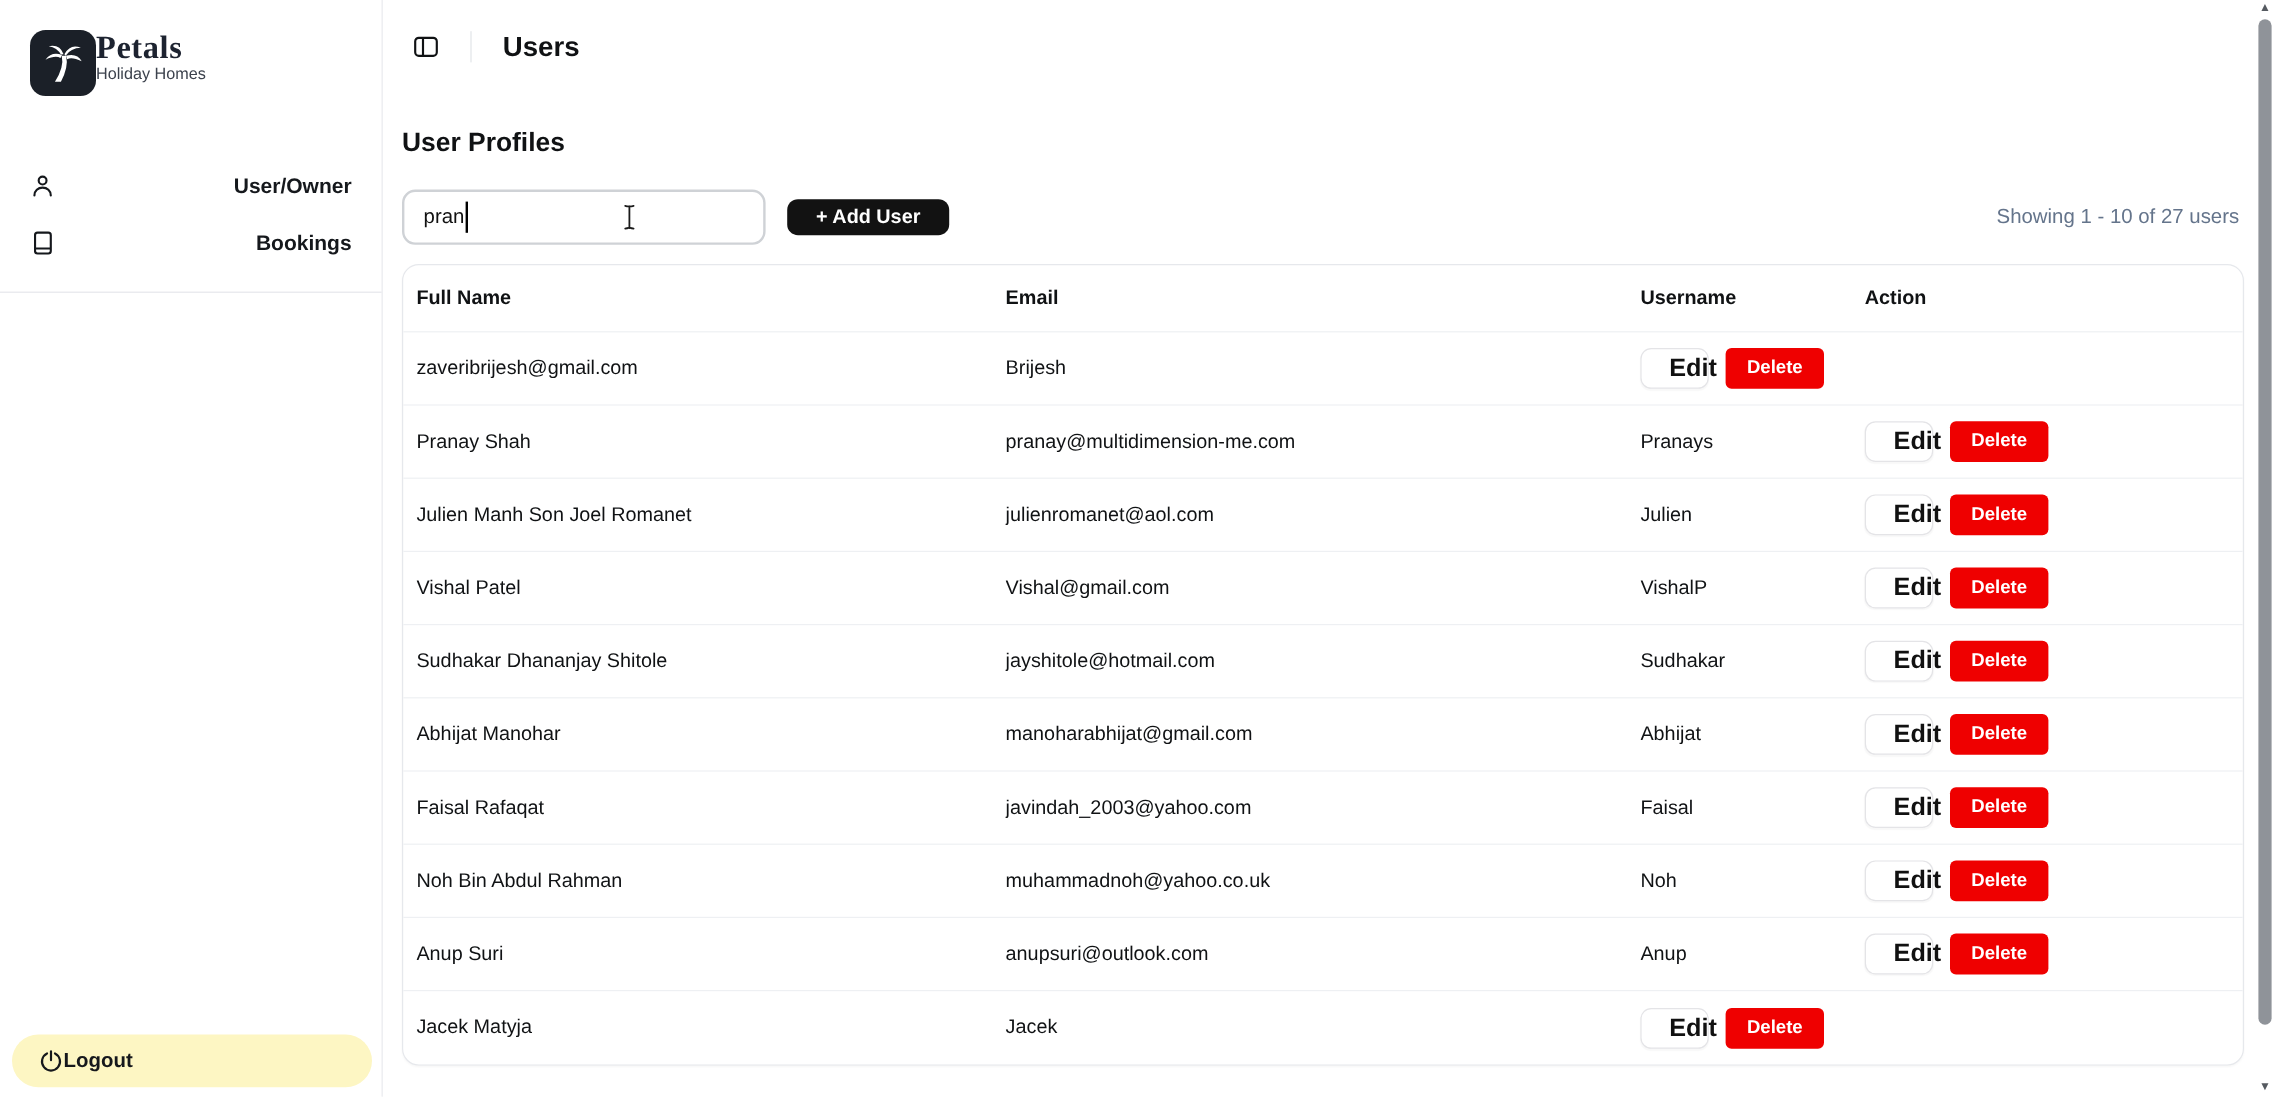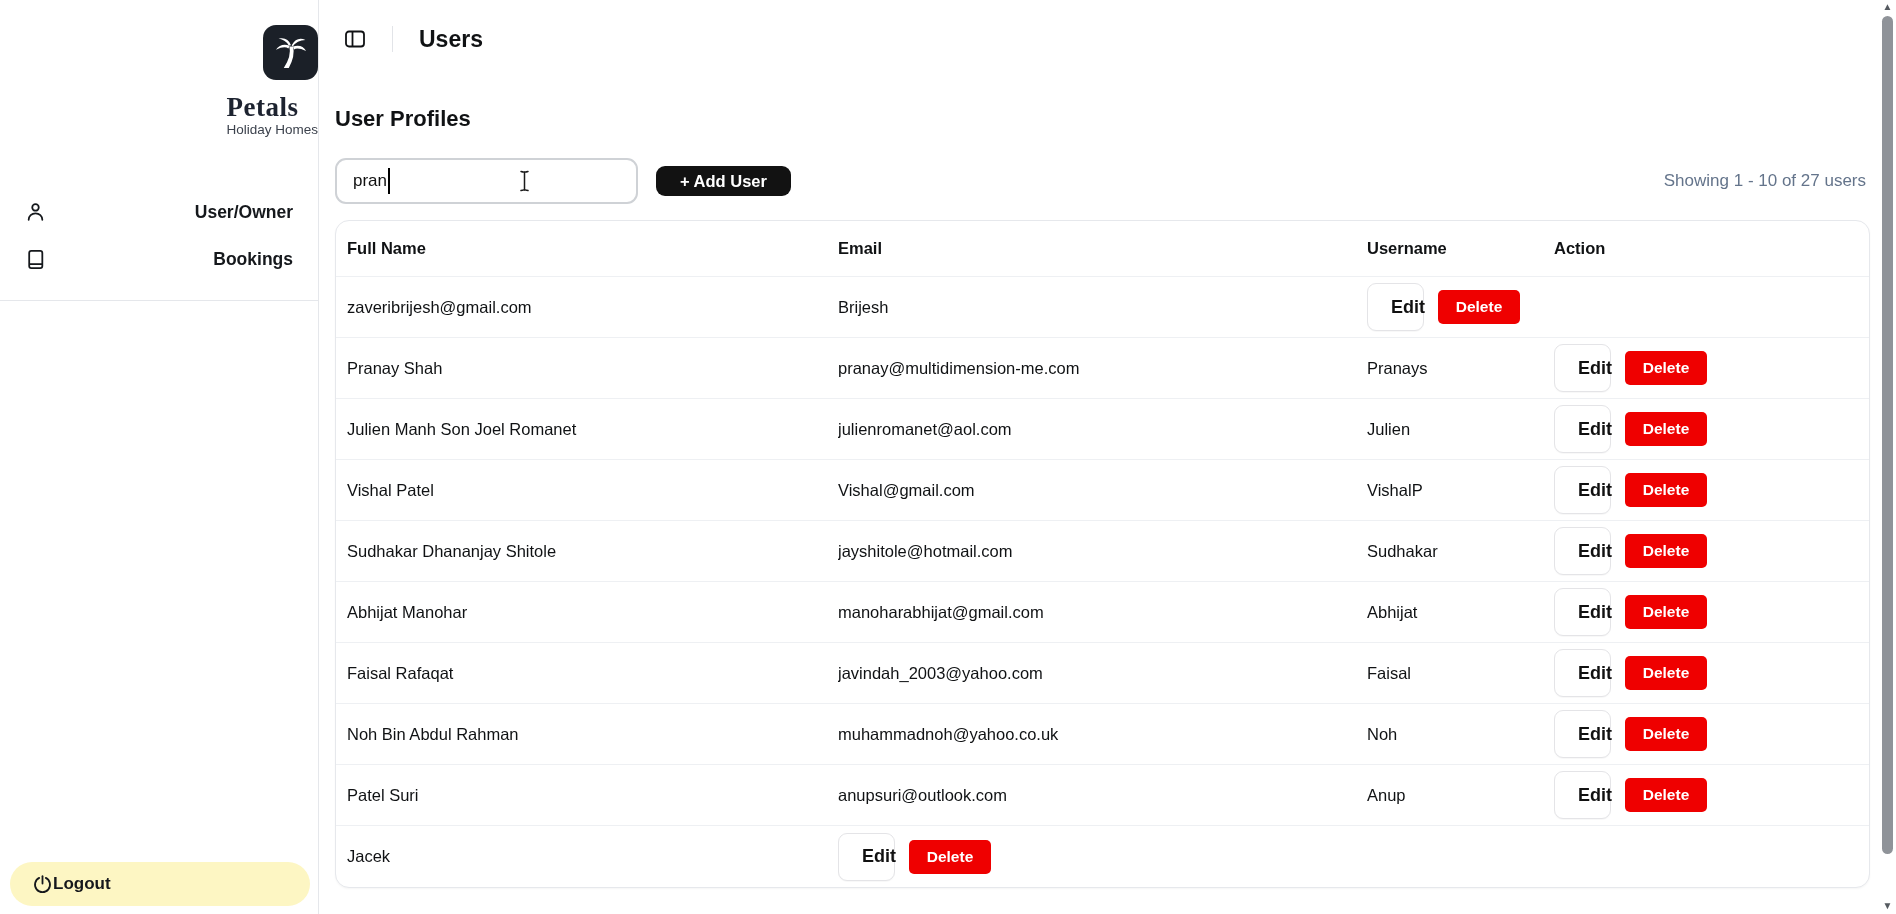--- a/index.html
+++ b/index.html
@@ -13,21 +13,21 @@
     --btn-black:#121212;
   }
   *{margin:0;padding:0;box-sizing:border-box;}
   html,body{width:1896px;height:914px;overflow:hidden;background:#fff;
     font-family:"Liberation Sans",sans-serif;color:var(--text);}
   .app{position:relative;width:1896px;height:914px;display:flex;}
 
   
   .sidebar{position:relative;width:319px;height:100%;background:#fff;
     border-right:1px solid var(--border);flex:0 0 319px;}
-  .brand{display:flex;align-items:flex-end;gap:13px;padding:25px 0 0 25px;flex-direction:column;}
+  .brand{display:flex;align-items:flex-start;padding:25px 0 0 25px;}
   .brand-mark{width:55px;height:55px;background:var(--brand-dark);border-radius:13px;
     display:flex;align-items:center;justify-content:center;}
   .brand-mark svg{width:42px;height:42px;}
   .brand-name{font-family:"Liberation Serif",serif;font-weight:700;font-size:27px;
     color:#1d2330;letter-spacing:.5px;line-height:1.05;}
   .brand-tagline{font-size:13.5px;color:#3c424d;margin-top:1px;}
   .nav{margin-top:52px;}
   .nav-item{display:flex;align-items:center;gap:17px;padding:13px 25px;cursor:pointer;
     font-size:17.5px;font-weight:600;color:#15181c;justify-content:space-between;}
   .nav-item .icon{display:flex;width:21px;height:21px;}
@@ -58,22 +58,22 @@
 
   .table-card{margin:16px 26px 0 16px;background:#fff;border:1px solid #e6e8ec;
     border-radius:14px;box-shadow:0 1px 2px rgba(0,0,0,.04);overflow:hidden;}
   .t-grid{display:grid;grid-template-columns:491px 529px 187px 1fr;align-items:center;
     padding-left:11px;}
   .t-head{height:56px;border-bottom:1px solid var(--row-border);font-weight:700;font-size:16.5px;}
   .t-row{height:61px;border-bottom:1px solid var(--row-border);font-size:16.5px;}
   .t-row:last-child{border-bottom:none;}
   .cell{white-space:nowrap;overflow:hidden;text-overflow:ellipsis;padding-right:12px;}
   .actions{display:flex;align-items:center;gap:14px;}
-  .btn-edit{width:57px;height:48px;background:#fff;border:1px solid #e4e4e7;border-radius:9px;
-    font-size:18px;font-weight:600;font-family:inherit;color:#111;cursor:pointer;
+  .btn-edit{width:57px;height:34px;background:#fff;border:1px solid #e4e4e7;border-radius:9px;
+    font-size:21px;font-weight:600;font-family:inherit;color:#111;cursor:pointer;
     box-shadow:0 1px 1px rgba(0,0,0,.03);padding-left:23px;}
   .btn-delete{width:82px;height:34px;background:var(--delete-red);border:none;border-radius:5px;
     font-size:15.5px;font-weight:700;font-family:inherit;color:#fff;cursor:pointer;}
 
   
   .scrollbar{position:absolute;top:0;right:0;width:17px;height:914px;background:#fff;}
   .sb-arrow{position:absolute;left:0;width:17px;text-align:center;font-size:10px;
     color:#555a60;cursor:pointer;line-height:12px;}
   .sb-arrow.up{top:1px;}
   .sb-arrow.down{bottom:2px;}
@@ -246,30 +246,31 @@
     <div class="cell">Noh Bin Abdul Rahman</div>
     <div class="cell">muhammadnoh@yahoo.co.uk</div>
     <div class="cell">Noh</div>
     <div class="actions">
       <button class="btn-edit">Edit</button>
       <button class="btn-delete">Delete</button>
     </div>
   </div>
 
   <div class="t-grid t-row">
-    <div class="cell">Patel Suri</div>
+    <div class="cell">Anup Suri</div>
     <div class="cell">anupsuri@outlook.com</div>
     <div class="cell">Anup</div>
     <div class="actions">
       <button class="btn-edit">Edit</button>
       <button class="btn-delete">Delete</button>
     </div>
   </div>
 
   <div class="t-grid t-row">
+    <div class="cell">Jacek Matyja</div>
     <div class="cell">Jacek</div>
     <div class="actions">
       <button class="btn-edit">Edit</button>
       <button class="btn-delete">Delete</button>
     </div>
   </div>
 </div>
     </section>
   </main>
 

